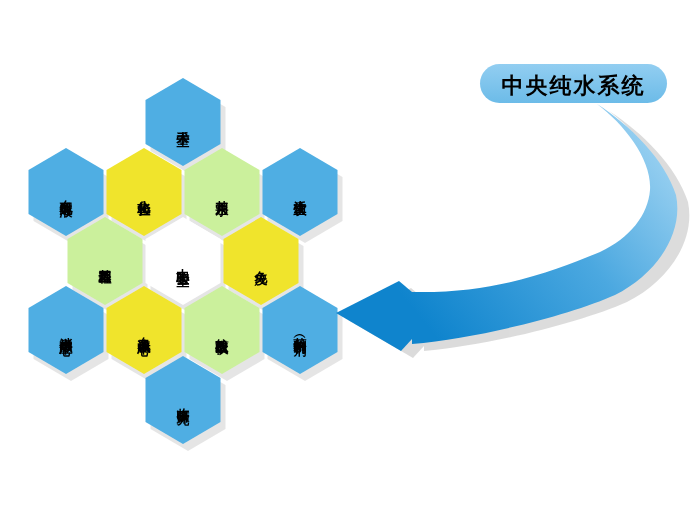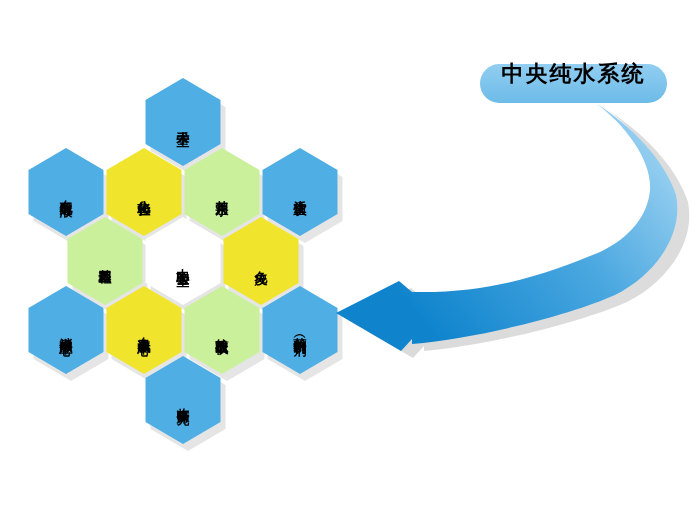--- a/index.html
+++ b/index.html
@@ -9,21 +9,21 @@
   }
   .stage svg{position:absolute;left:0;top:0;}
   .hex-label{
     position:absolute;transform:translate(-50%,-50%);
     writing-mode:vertical-rl;
     font-size:13px;font-weight:bold;color:#000;
     letter-spacing:1px;line-height:1;white-space:nowrap;
     text-align:center;pointer-events:none;
   }
   .pill-label{
-    position:absolute;left:480px;top:59px;width:187px;height:30px;
+    position:absolute;left:480px;top:71px;width:187px;height:30px;
     display:flex;align-items:center;justify-content:center;
     font-size:22px;font-weight:bold;color:#000;letter-spacing:2px;
     white-space:nowrap;pointer-events:none;
   }
 </style>
 </head>
 <body>
 
 <div class="stage">
   <svg width="700" height="525" viewBox="0 0 700 525">

